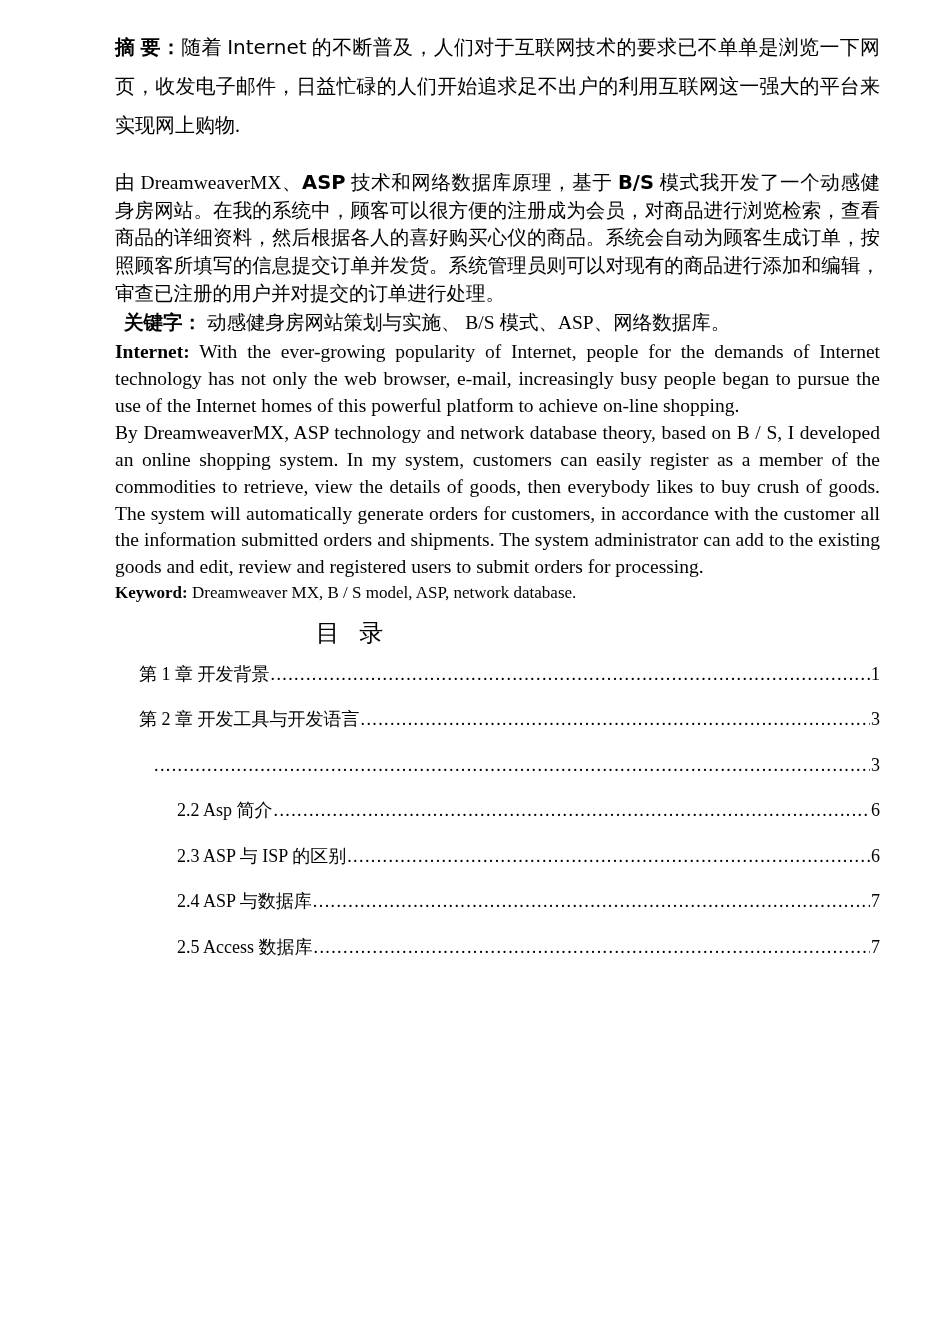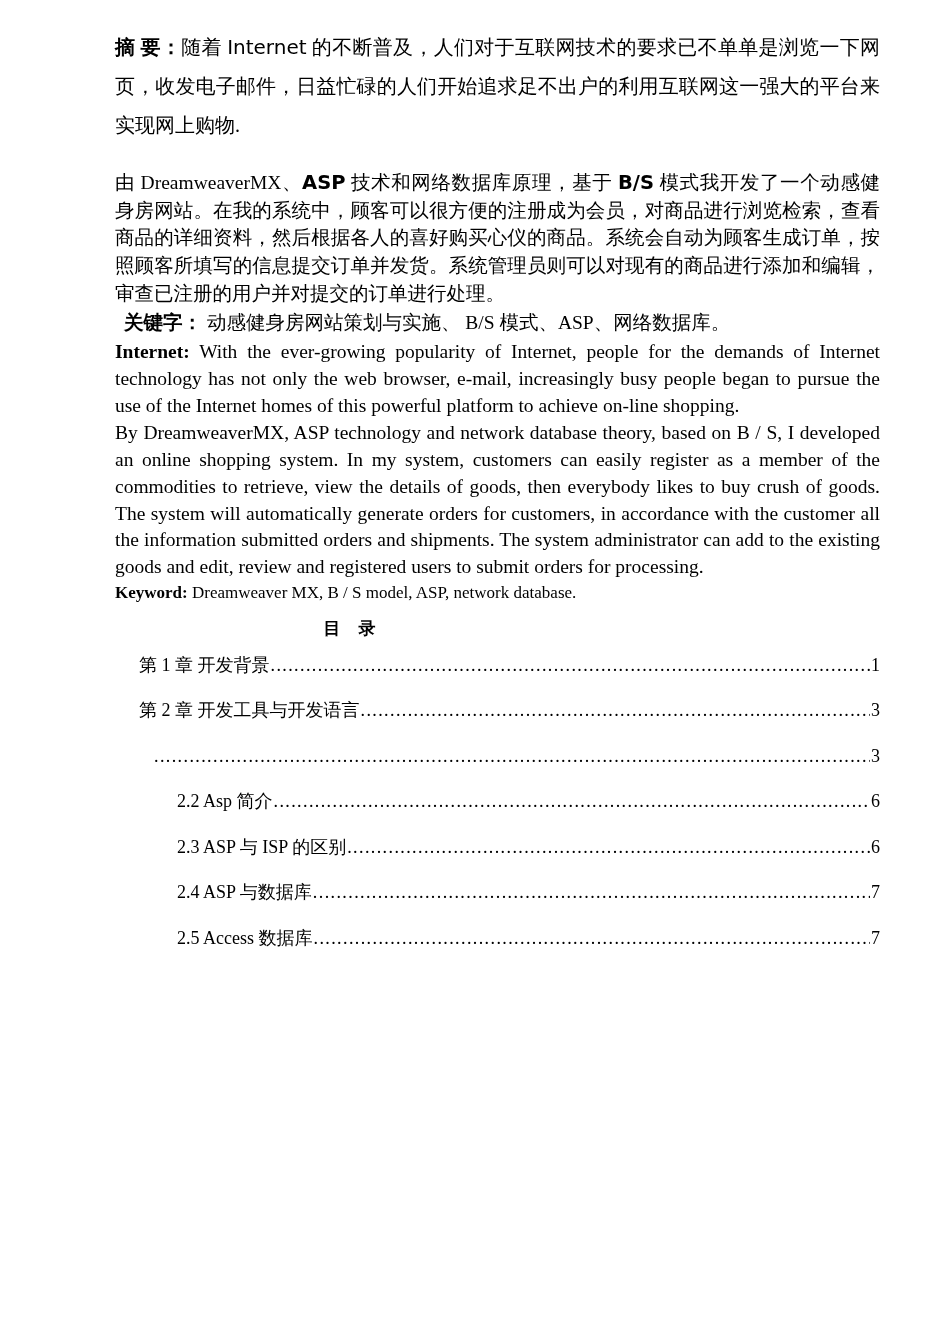--- a/index.html
+++ b/index.html
@@ -96,22 +96,22 @@
     font-size: 17px;
     line-height: 1.38;
   }
   .keyword-en .lbl { font-weight: bold; }
 
   
   .toc-title {
     margin: 12px 0 0 0;
     text-align: center;
     font-family: "DejaVu Sans", "Liberation Sans", sans-serif;
-    font-weight: bold;
-    font-size: 17px;
+    font-weight: normal;
+    font-size: 24px;
     letter-spacing: 6px;
     padding-right: 290px;
   }
 
   .toc {
     margin-top: 14px;
   }
   .toc-entry {
     display: flex;
     align-items: baseline;

